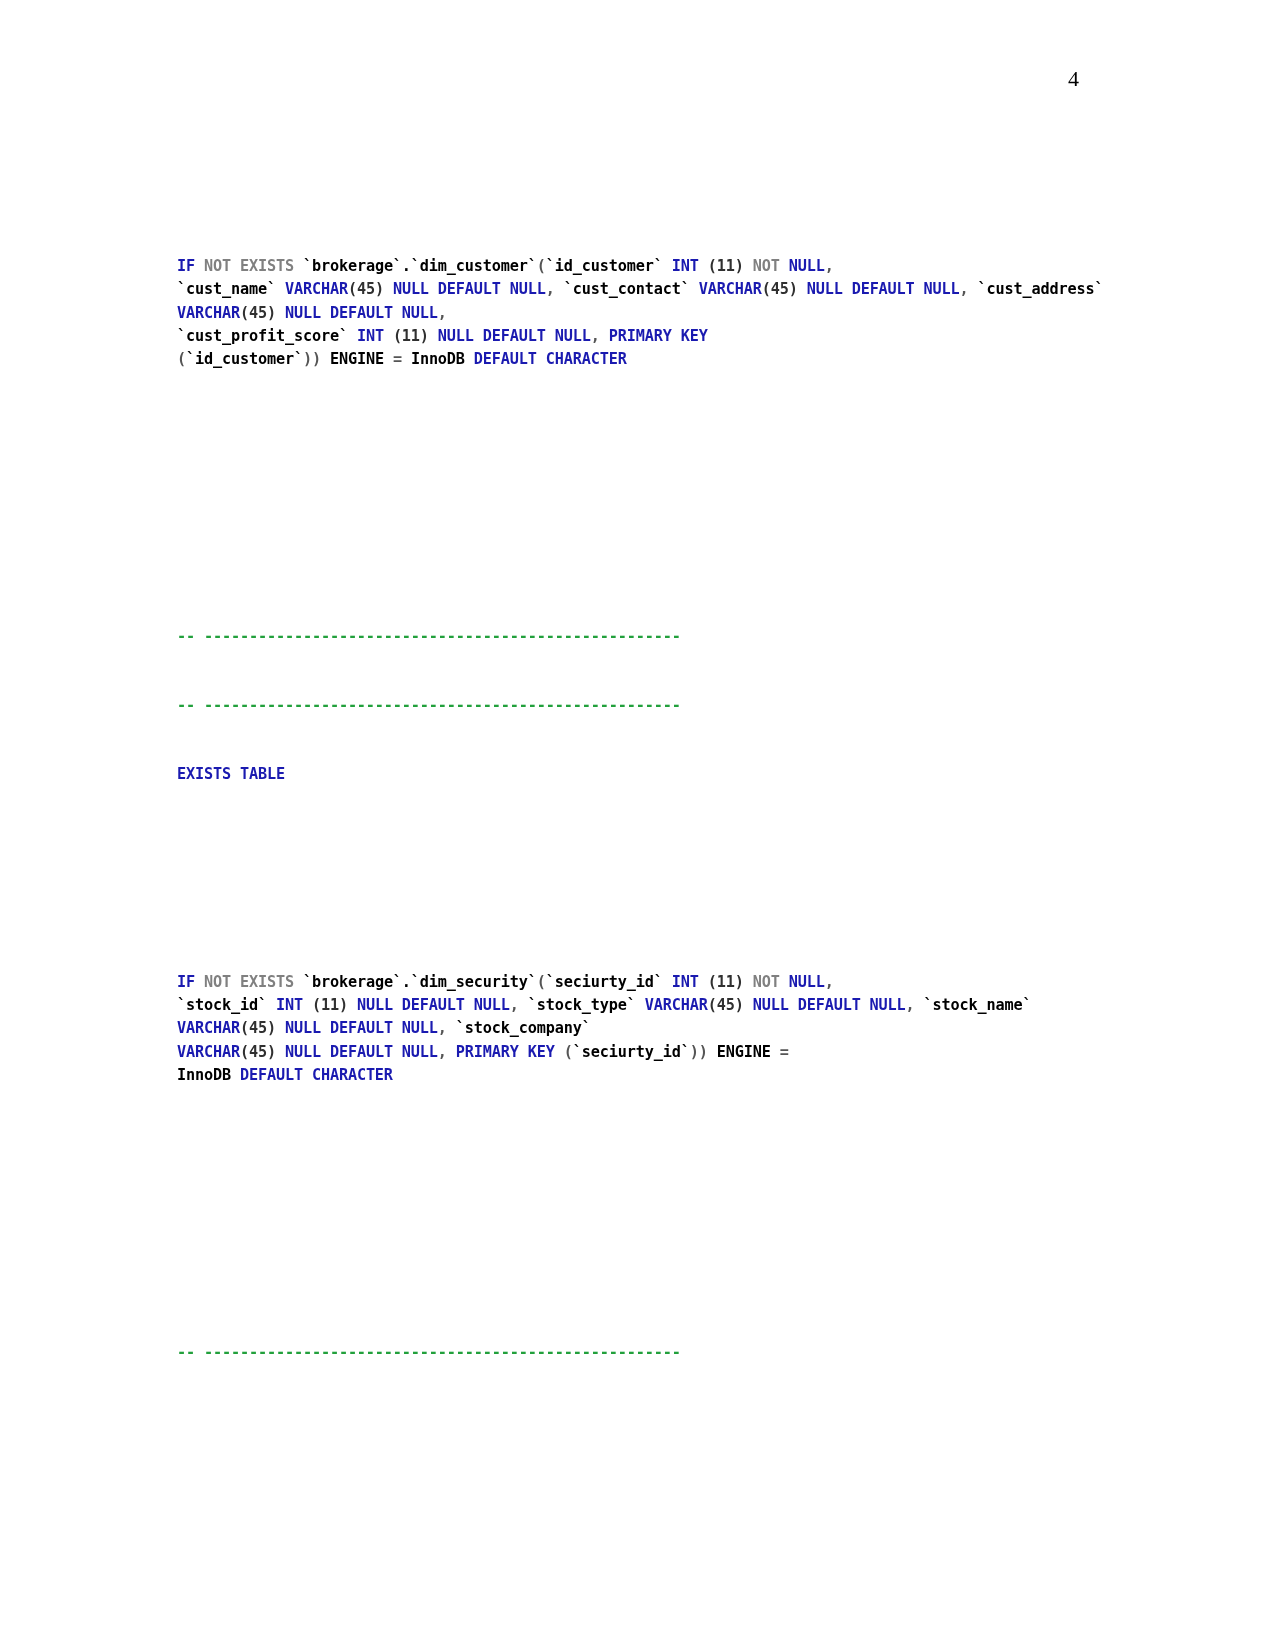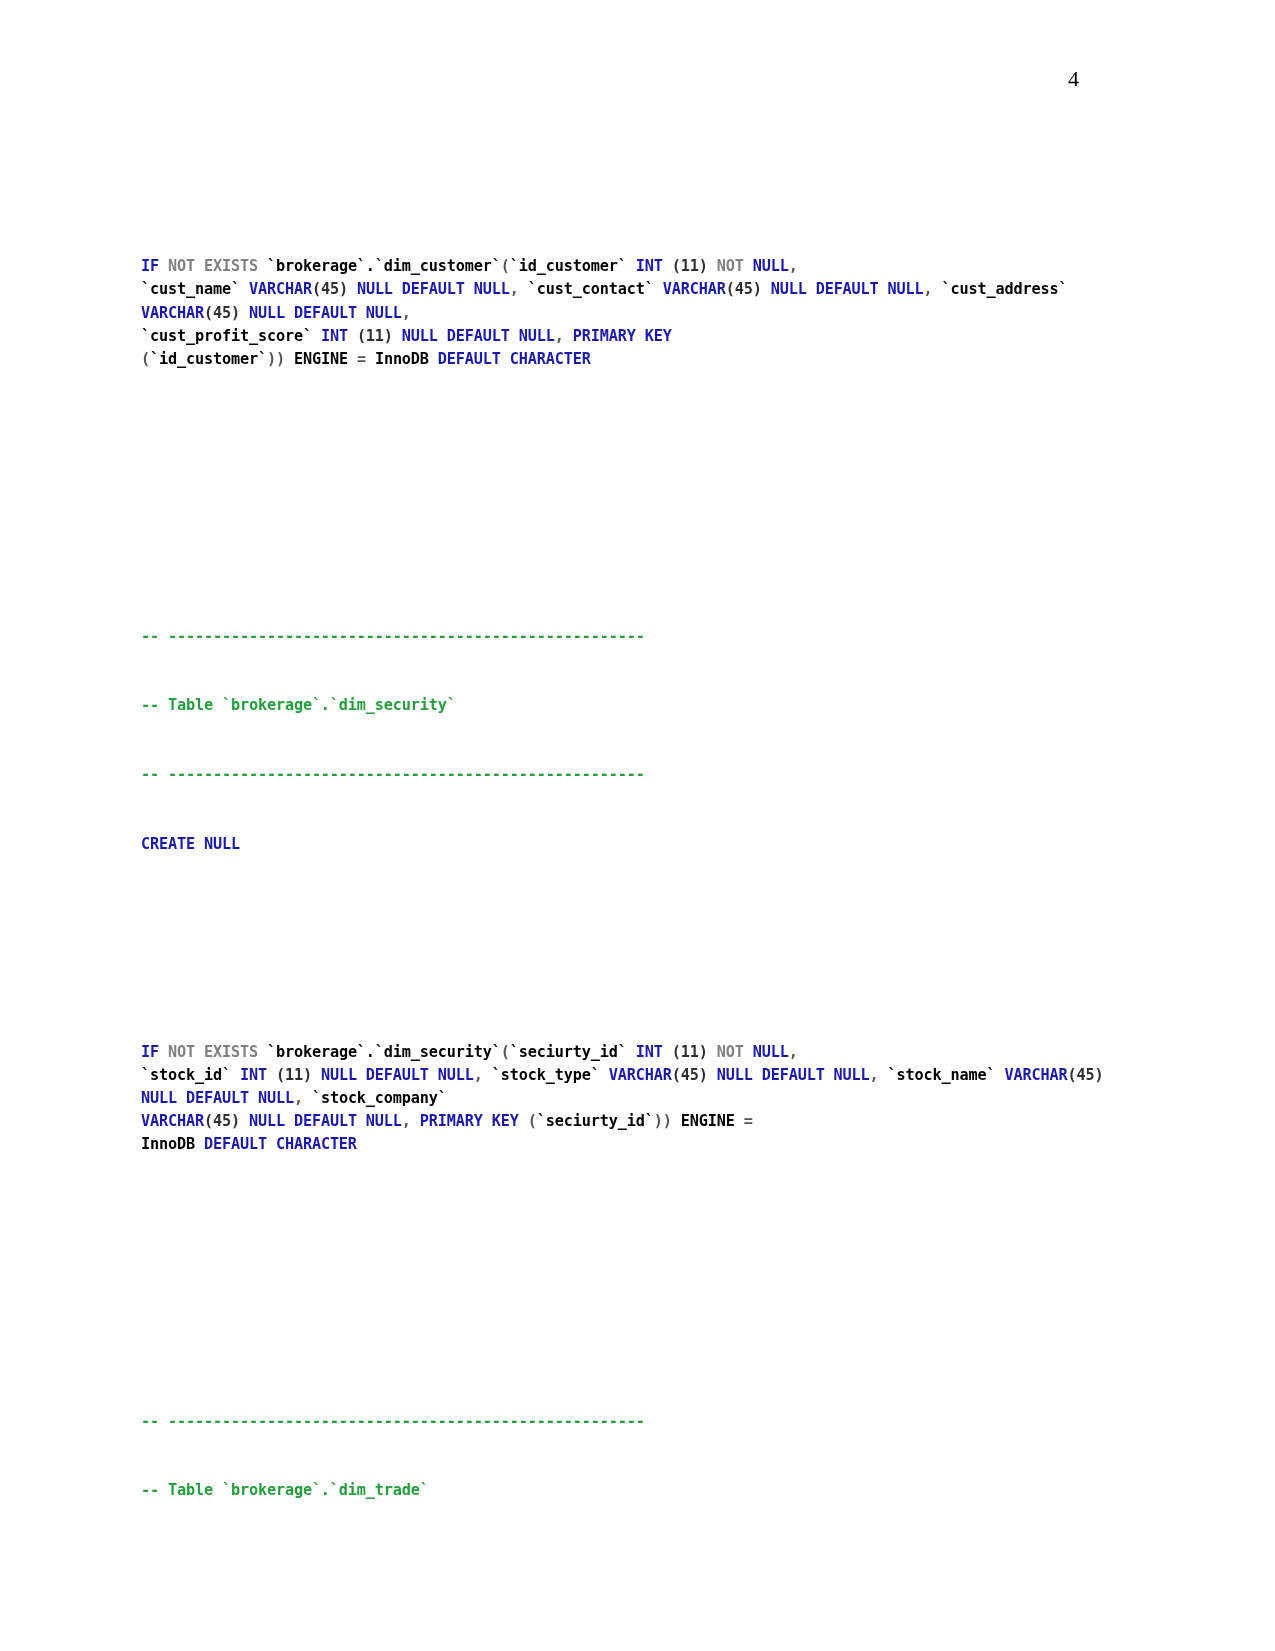--- a/index.html
+++ b/index.html
@@ -35,21 +35,21 @@
     top: 163px;
     width: 980px;
     font-family: "DejaVu Sans Mono", monospace;
     font-size: 15.2px;
     line-height: 23.1px;
     letter-spacing: -0.15px;
     white-space: pre-wrap;
     word-break: break-word;
     color: #000000;
   }
-  .ln { display: block; min-height: 23.1px; }
+  .ln { display: block; min-height: 23.1px; margin-left: 36px; }
   .blank { display: block; height: 23.1px; }
   
   .kw   { color: #1a1ab0; font-weight: bold; }
   .id   { color: #000000; font-weight: bold; }
   .gray { color: #808080; font-weight: bold; }
   .cmt  { color: #22a03c; font-weight: bold; }
   .str  { color: #8b1a1a; font-weight: bold; }
   .pun  { color: #555555; font-weight: bold; }
   .num  { color: #303030; font-weight: bold; }
 </style>
@@ -66,38 +66,36 @@
     <span class="ln"><span class="kw">IF</span> <span class="gray">NOT EXISTS</span> <span class="id">`brokerage`.`dim_customer`</span><span class="pun">(</span><span class="id">`id_customer`</span> <span class="kw">INT</span> <span class="num">(11)</span> <span class="gray">NOT</span> <span class="kw">NULL</span><span class="pun">,</span>
 <span class="id">`cust_name`</span> <span class="kw">VARCHAR</span><span class="num">(45)</span> <span class="kw">NULL DEFAULT NULL</span><span class="pun">,</span> <span class="id">`cust_contact`</span> <span class="kw">VARCHAR</span><span class="num">(45)</span> <span class="kw">NULL DEFAULT NULL</span><span class="pun">,</span> <span class="id">`cust_address`</span> <span class="kw">VARCHAR</span><span class="num">(45)</span> <span class="kw">NULL DEFAULT NULL</span><span class="pun">,</span>
 <span class="id">`cust_profit_score`</span> <span class="kw">INT</span> <span class="num">(11)</span> <span class="kw">NULL DEFAULT NULL</span><span class="pun">,</span> <span class="kw">PRIMARY KEY</span>
 <span class="pun">(</span><span class="id">`id_customer`</span><span class="pun">))</span> <span class="id">ENGINE</span> <span class="pun">=</span> <span class="id">InnoDB</span> <span class="kw">DEFAULT CHARACTER</span></span>
 
     <span class="blank"></span>
     <span class="blank"></span>
 
     
     <span class="ln cmt">-- -----------------------------------------------------</span>
-    <span class="ln cmt">-- Table `brokerage`.`dim_security`</span>
     <span class="ln cmt">-- -----------------------------------------------------</span>
-    <span class="ln kw">CREATE NULL</span>
+    <span class="ln kw">EXISTS TABLE</span>
 
     <span class="blank"></span>
 
     
     <span class="ln"><span class="kw">IF</span> <span class="gray">NOT EXISTS</span> <span class="id">`brokerage`.`dim_security`</span><span class="pun">(</span><span class="id">`seciurty_id`</span> <span class="kw">INT</span> <span class="num">(11)</span> <span class="gray">NOT</span> <span class="kw">NULL</span><span class="pun">,</span>
 <span class="id">`stock_id`</span> <span class="kw">INT</span> <span class="num">(11)</span> <span class="kw">NULL DEFAULT NULL</span><span class="pun">,</span> <span class="id">`stock_type`</span> <span class="kw">VARCHAR</span><span class="num">(45)</span> <span class="kw">NULL DEFAULT NULL</span><span class="pun">,</span> <span class="id">`stock_name`</span> <span class="kw">VARCHAR</span><span class="num">(45)</span> <span class="kw">NULL DEFAULT NULL</span><span class="pun">,</span> <span class="id">`stock_company`</span>
 <span class="kw">VARCHAR</span><span class="num">(45)</span> <span class="kw">NULL DEFAULT NULL</span><span class="pun">,</span> <span class="kw">PRIMARY KEY</span> <span class="pun">(</span><span class="id">`seciurty_id`</span><span class="pun">))</span> <span class="id">ENGINE</span> <span class="pun">=</span>
 <span class="id">InnoDB</span> <span class="kw">DEFAULT CHARACTER</span></span>
 
     <span class="blank"></span>
     <span class="blank"></span>
 
     
     <span class="ln cmt">-- -----------------------------------------------------</span>
-    <span class="ln cmt">-- Table `brokerage`.`dim_trade`</span>
     
     
 
     
 
     
     
     
 
     

